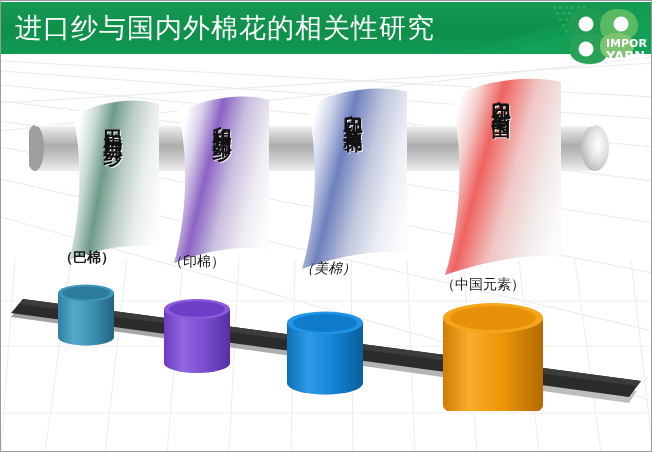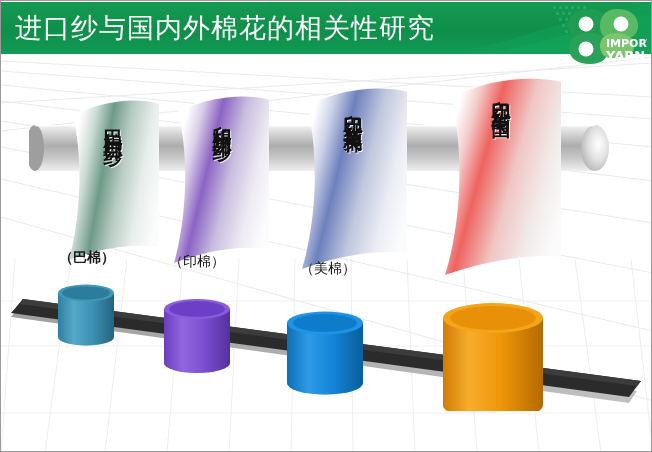--- a/index.html
+++ b/index.html
@@ -242,40 +242,41 @@
           <stop offset="80%" stop-color="#ebedf4"></stop>
           <stop offset="100%" stop-color="#fbfcfd"></stop>
         </linearGradient>
       </defs>
       <path d="M16 20 C50 2 90 0 116 6 L116 168 C84 164 44 172 11 184
                C26 134 28 68 16 20 Z" fill="url(#p3)"></path>
       <path d="M16 20 C50 2 90 0 116 6" fill="none" stroke="#ffffff" stroke-width="1.4" opacity=".9"></path>
     </svg>
     <div class="ptext" style="left:50px;top:14px;">印巴纱与美棉</div>
   </div>
-  <div class="caption" style="left:299px;top:259px;">（美棉）</div>
+  <div class="caption" style="left:299px;top:259px;font-style:italic;">（美棉）</div>
 
   <div class="panel" style="left:432px;top:74px;width:142px;height:198px;">
     <svg class="sheet" width="146" height="202" viewBox="0 0 146 202">
       <defs>
         <linearGradient id="p4" x1="0.05" y1="0.28" x2="1" y2="0.72">
           <stop offset="0%" stop-color="#ffffff"></stop>
           <stop offset="13%" stop-color="#f3cdcb"></stop>
           <stop offset="30%" stop-color="#ef6360"></stop>
           <stop offset="55%" stop-color="#f0c6c4"></stop>
           <stop offset="80%" stop-color="#f1eceb"></stop>
           <stop offset="100%" stop-color="#fcfbfb"></stop>
         </linearGradient>
       </defs>
       <path d="M18 22 C56 2 100 0 128 6 L128 182 C92 178 48 188 12 200
                C29 146 31 74 18 22 Z" fill="url(#p4)"></path>
       <path d="M18 22 C56 2 100 0 128 6" fill="none" stroke="#ffffff" stroke-width="1.4" opacity=".9"></path>
     </svg>
     <div class="ptext" style="left:56px;top:10px;">印巴纱与中国</div>
   </div>
+  <div class="caption" style="left:440px;top:275px;">（中国元素）</div>
 
   <div class="band">
     <svg width="652" height="140" viewBox="0 0 652 140">
       <defs>
 
         <linearGradient id="c1" x1="0" y1="0" x2="1" y2="0">
           <stop offset="0%" stop-color="#2f7ea0"></stop>
           <stop offset="28%" stop-color="#55a8c7"></stop>
           <stop offset="60%" stop-color="#3d93b5"></stop>
           <stop offset="100%" stop-color="#24647f"></stop>

